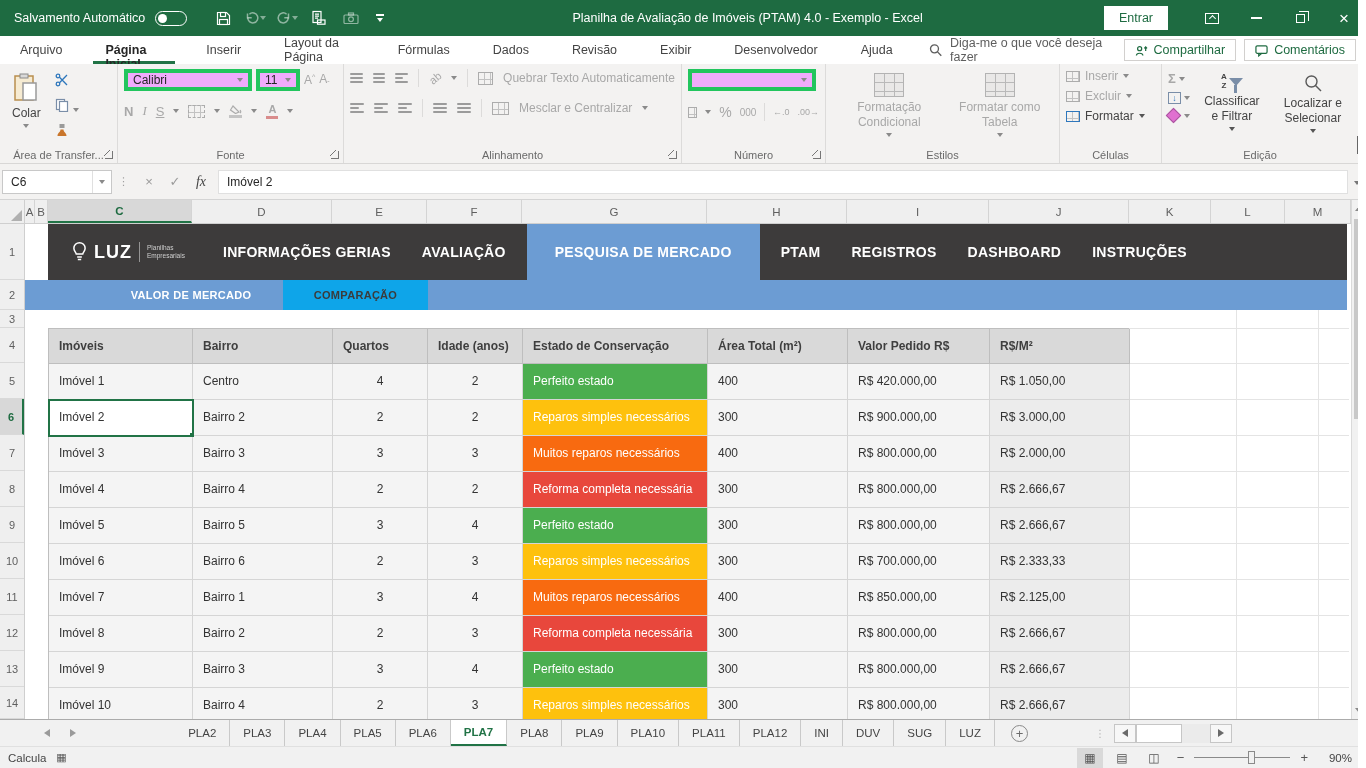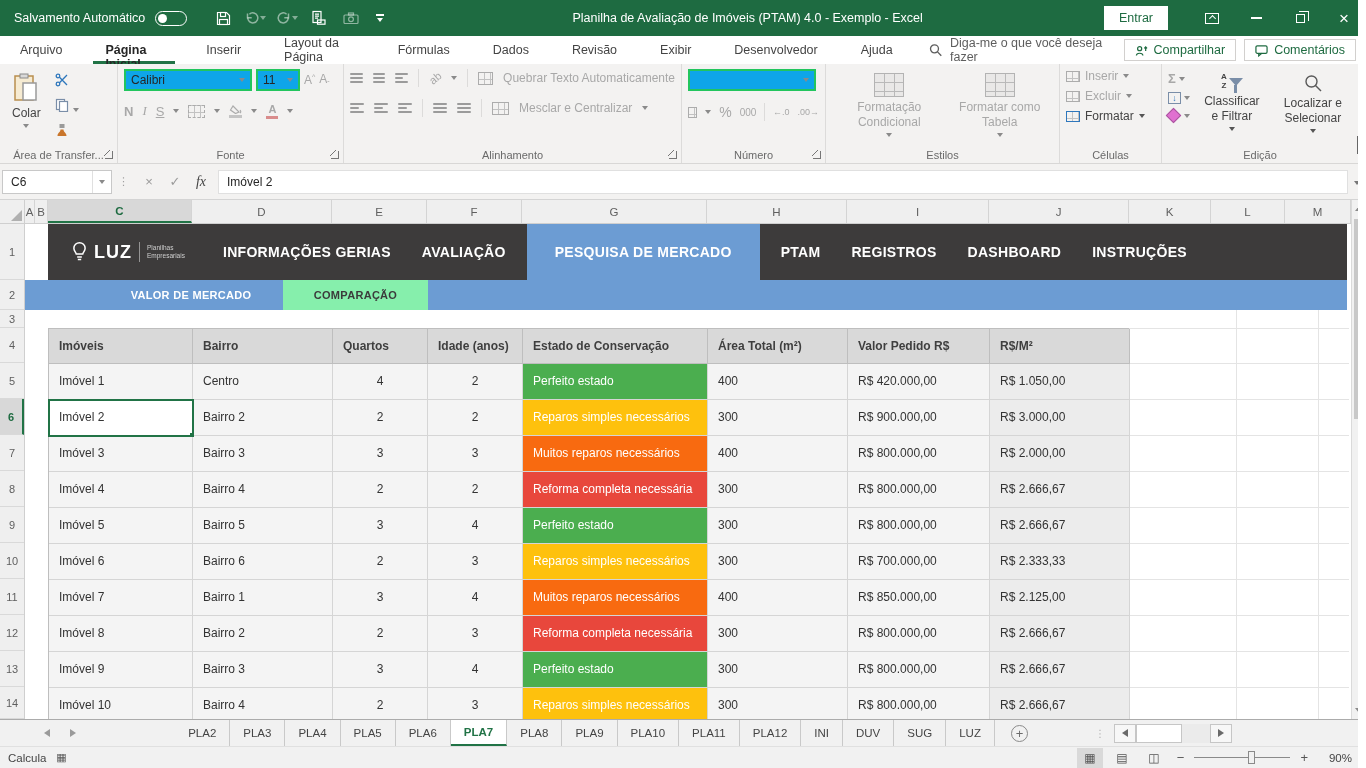--- a/index.html
+++ b/index.html
@@ -45,21 +45,21 @@
   #ribbon { top:64px; left:0; width:1366px; height:100px; background:#F3F2F1; border-bottom:1px solid #D8D7D6; display:flex; }
   .rgroup { position:relative; height:100%; border-right:1px solid #DCDBDA; padding:5px 6px 18px 6px; }
   .rgroup-label { position:absolute; bottom:2px; left:0; right:0; text-align:center; font-size:11px; color:#6A6A6A; white-space:nowrap; }
   .dlg { position:absolute; right:3px; bottom:3px; width:10px; height:10px; }
   .dlg::before { content:""; position:absolute; right:1px; bottom:1px; width:7px; height:7px; border-right:1.4px solid #767676; border-bottom:1.4px solid #767676; }
   .dlg::after { content:""; position:absolute; left:0; top:0; width:6px; height:6px; background:linear-gradient(135deg,transparent 42%,#767676 42% 58%,transparent 58%); }
   .bigbtn { display:flex; flex-direction:column; align-items:center; justify-content:flex-start; gap:3px; padding:4px 6px; }
   .bigbtn .blabel { font-size:12px; color:#444; text-align:center; line-height:1.25; }
   .dim-t { color:#A8A8A8 !important; }
   .row-icons { display:flex; align-items:center; gap:7px; }
-  .combo { background:#0ea5e9; border:2px solid #22c55e; height:22px; display:flex; align-items:center; font-size:12px; color:#262626; padding:0 5px; justify-content:space-between; }
+  .combo { background:#f0abfc; border:4px solid #22c55e; height:22px; display:flex; align-items:center; font-size:12px; color:#262626; padding:0 5px; justify-content:space-between; }
   .gbar { display:flex; flex-direction:column; gap:2px; width:14px; }
   .gbar i { display:block; height:2px; background:#9B9B9B; border-radius:1px; width:100%; }
   .gbar.short i:nth-child(2) { width:65%; }
   .grid-ico { border:1px solid #B3B3B3; background-image:linear-gradient(#B9B9B9 1px, transparent 1px),linear-gradient(90deg,#B9B9B9 1px, transparent 1px); background-size:10px 9px; background-position:-1px -1px; background-color:#E9E8E7; }
   .cico { width:17px; height:13px; border:1px solid #ACACAC; background-image:linear-gradient(#C2C2C2 1px, transparent 1px),linear-gradient(90deg,#C2C2C2 1px, transparent 1px); background-size:6px 7px; background-position:-1px -1px; }
   .eraser { width:11px; height:11px; transform:rotate(45deg); background:#E070D0; border:1px solid #A8559E; }
   .funnel { width:0; height:0; border-left:7px solid transparent; border-right:7px solid transparent; border-top:8px solid #7A8EA8; position:relative; }
   .funnel::after { content:""; position:absolute; left:-1.5px; top:-1px; width:3px; height:8px; background:#7A8EA8; }
   .azb { font-size:8px; font-weight:bold; color:#444; line-height:1.1; text-align:center; }
   .chevron-up { width:8px; height:8px; border-left:1.5px solid #666; border-top:1.5px solid #666; transform:rotate(45deg); }
@@ -89,21 +89,21 @@
   #navbar { position:absolute; left:23px; top:0; width:1299px; height:56px; background:#3D3B3B; display:flex; align-items:center; }
   #brand { display:flex; align-items:center; gap:7px; padding:0 28px 0 24px; }
   #brand .luz { color:#fff; font-size:18px; font-weight:bold; letter-spacing:1px; }
   #brand .bsep { width:1px; height:20px; background:rgba(255,255,255,.45); }
   #brand .bsub { color:#CFCFCF; font-size:6.5px; line-height:1.3; }
   #nav-items { flex:1; display:flex; align-items:center; height:100%; justify-content:space-between; margin-right:150px; }
   .nav-item { color:#fff; font-size:14px; font-weight:bold; letter-spacing:.3px; padding:0 10px; height:100%; display:flex; align-items:center; white-space:nowrap; }
   .nav-item.active { background:#6C9CD3; padding:0 28px; }
   #subnav { position:absolute; left:0; top:56px; width:1322px; height:30px; background:#6C9CD3; display:flex; align-items:center; }
   .subnav-label { color:#fff; font-size:11px; font-weight:bold; width:142px; text-align:center; margin-left:95px; letter-spacing:.3px; }
-  .subnav-tab { background:#86efac; color:#3B3B3B; font-size:11px; font-weight:bold; height:30px; width:145px; display:flex; align-items:center; justify-content:center; margin-left:21px; letter-spacing:.3px; }
+  .subnav-tab { background:#0ea5e9; color:#3B3B3B; font-size:11px; font-weight:bold; height:30px; width:145px; display:flex; align-items:center; justify-content:center; margin-left:21px; letter-spacing:.3px; }
 
   
   #ptable { position:absolute; left:23px; top:104px; width:1081px; border-left:1px solid #BEBEBE; border-top:1px solid #BEBEBE; }
   #ptable-head, .trow { display:grid; grid-template-columns:144px 140px 95px 95px 185px 140px 142px 140px; }
   .th { height:35px; line-height:34px; background:#D9D9D9; font-size:12px; font-weight:bold; color:#3F3F3F; padding-left:10px; border-right:1px solid #BEBEBE; border-bottom:1px solid #BEBEBE; white-space:nowrap; overflow:hidden; }
   .td { height:36px; line-height:35px; background:#F4F4F4; font-size:12px; color:#333; padding-left:10px; border-right:1px solid #D5D5D5; border-bottom:1px solid #D5D5D5; white-space:nowrap; overflow:hidden; }
   .td.cnum { text-align:center; padding-left:0; }
   .td.last { background:#ECECEC; }
   .td.estado { color:#fff; }
   .td.selcell { background:#fff; outline:2px solid #217346; outline-offset:-1px; position:relative; z-index:2; }

